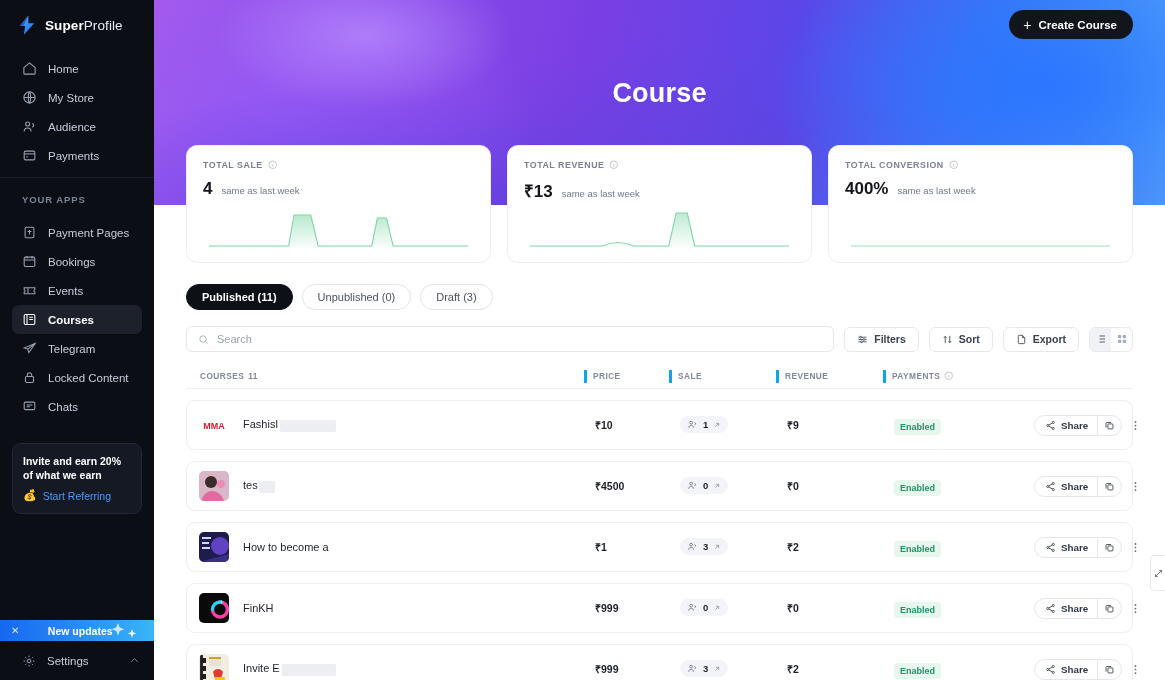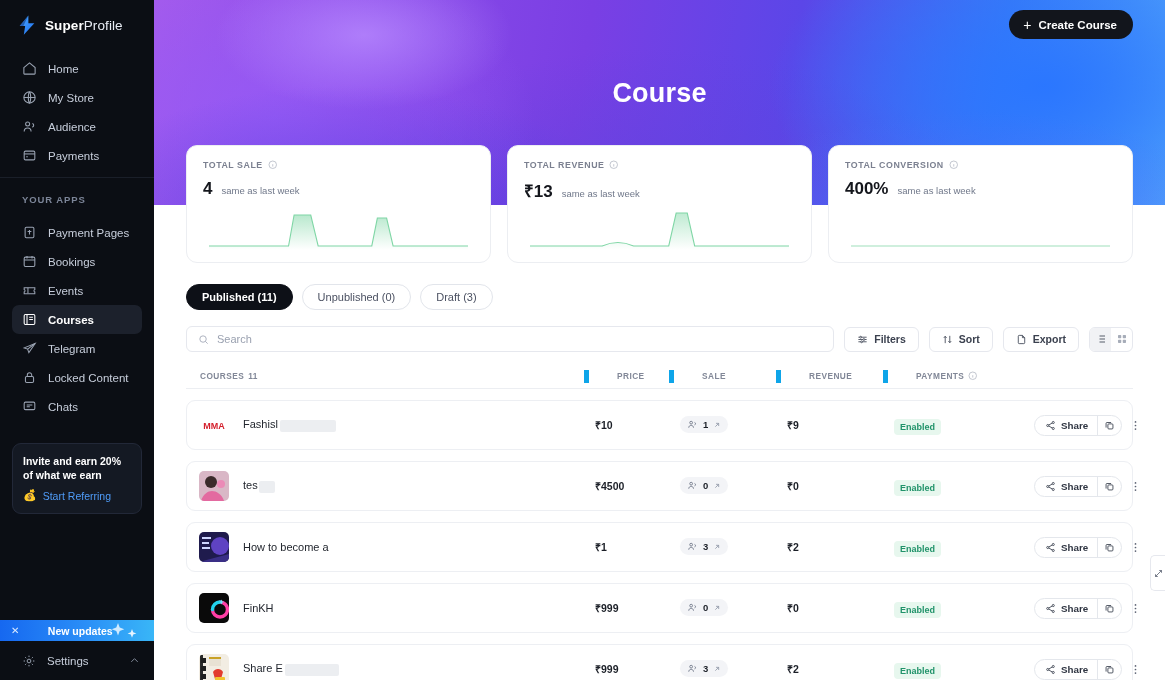--- a/index.html
+++ b/index.html
@@ -158,22 +158,22 @@
   }
   .viewtog .vb { width: 21px; height: 23px; display: flex; align-items: center; justify-content: center; cursor: pointer; }
   .viewtog .vb.on { background: #f1f2f5; }
   .viewtog .vb svg { width: 12px; height: 12px; color: #565d6b; }
   .viewtog .vb.off svg { color: #a7adb9; }
 
   
   .thead { display: flex; align-items: center; height: 24px; margin-top: 12px; padding: 0 12px; }
   .thead .cell {
     font-size: 8.3px; font-weight: 700; letter-spacing: .45px; color: #818797;
-    display: flex; align-items: center; gap: 4px; border-left: 5px solid #0ea5e9;
-    padding-left: 28px; height: 13px; line-height: 13px;
+    display: flex; align-items: center; gap: 4px; border-left: 3px solid #0ea5e9;
+    padding-left: 6px; height: 13px; line-height: 13px;
   }
   .thead .cell:first-child { border-left: none; padding-left: 2px; }
   .c-course { width: 386px; flex: 0 0 386px; }
   .c-price  { width: 85px;  flex: 0 0 85px; }
   .c-sale   { width: 107px; flex: 0 0 107px; }
   .c-rev    { width: 107px; flex: 0 0 107px; }
   .c-pay    { width: 150px; flex: 0 0 150px; }
   .thead-rule { height: 1px; background: #eceef2; margin: 0 0 0 0; }
 
   .row {
@@ -761,21 +761,21 @@
                 <rect x="1" y="1" width="3" height="28" fill="#2b2b2b"></rect>
                 <rect x="2" y="4" width="5" height="5" fill="#1f1f1f"></rect>
                 <rect x="2" y="12" width="5" height="5" fill="#1f1f1f"></rect>
                 <rect x="2" y="20" width="5" height="5" fill="#1f1f1f"></rect>
                 <rect x="10" y="3" width="12" height="9" fill="#e8e2d4"></rect>
                 <path d="M10 3h12v2H10z" fill="#c9a227"></path>
                 <path d="M14 18c2-4 8-4 10 0l-2 7H16z" fill="#e23b2e"></path>
                 <rect x="16" y="23" width="10" height="4" rx="1" fill="#f0c330"></rect>
               </svg>
           </div>
-          <span class="course-name"><span>Share E</span><span class="redact" style="width:54px;margin-left:2px"></span></span>
+          <span class="course-name"><span>Invite E</span><span class="redact" style="width:54px;margin-left:2px"></span></span>
         </div>
         <div class="price-cell">₹999</div>
         <div class="sale-cell">
           <span class="sale-chip">
             <svg class="ppl" viewBox="0 0 24 24" fill="none" stroke="currentColor" stroke-width="1.9">
                 <circle cx="9" cy="8" r="3"></circle>
                 <path d="M3.8 19c0-3 2.3-5.2 5.2-5.2S14.2 16 14.2 19"></path>
                 <path d="M16.5 7.5a2.8 2.8 0 0 1 0 5.4"></path>
               </svg>
             <span class="n">3</span>

